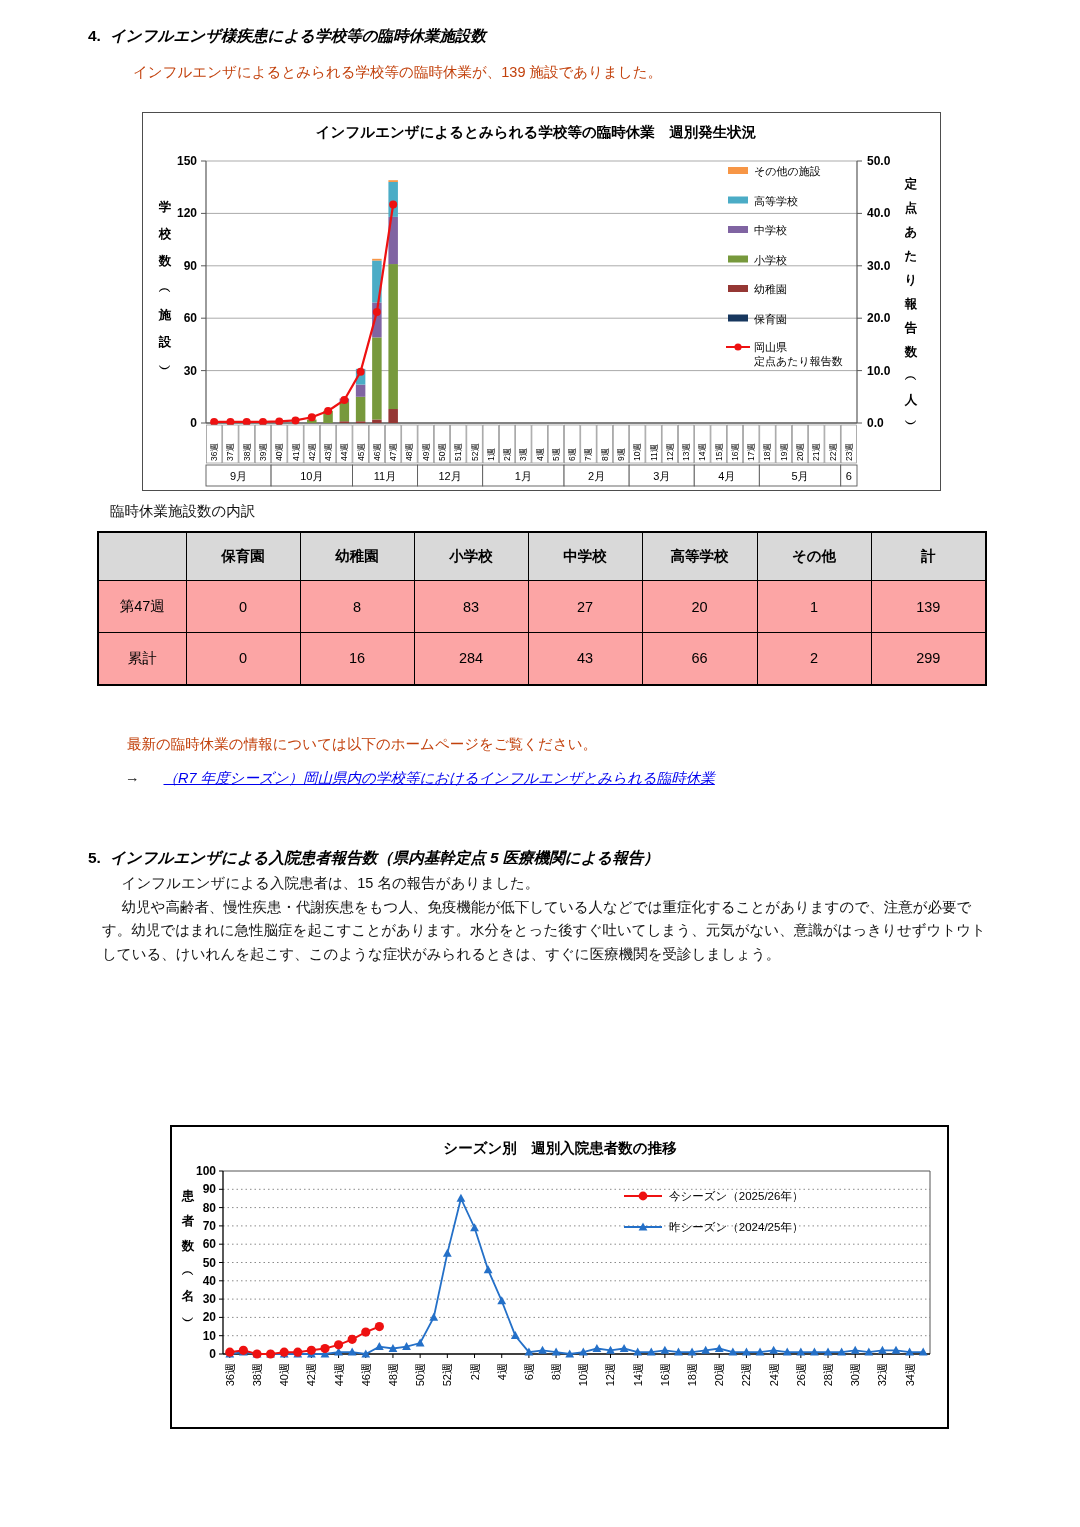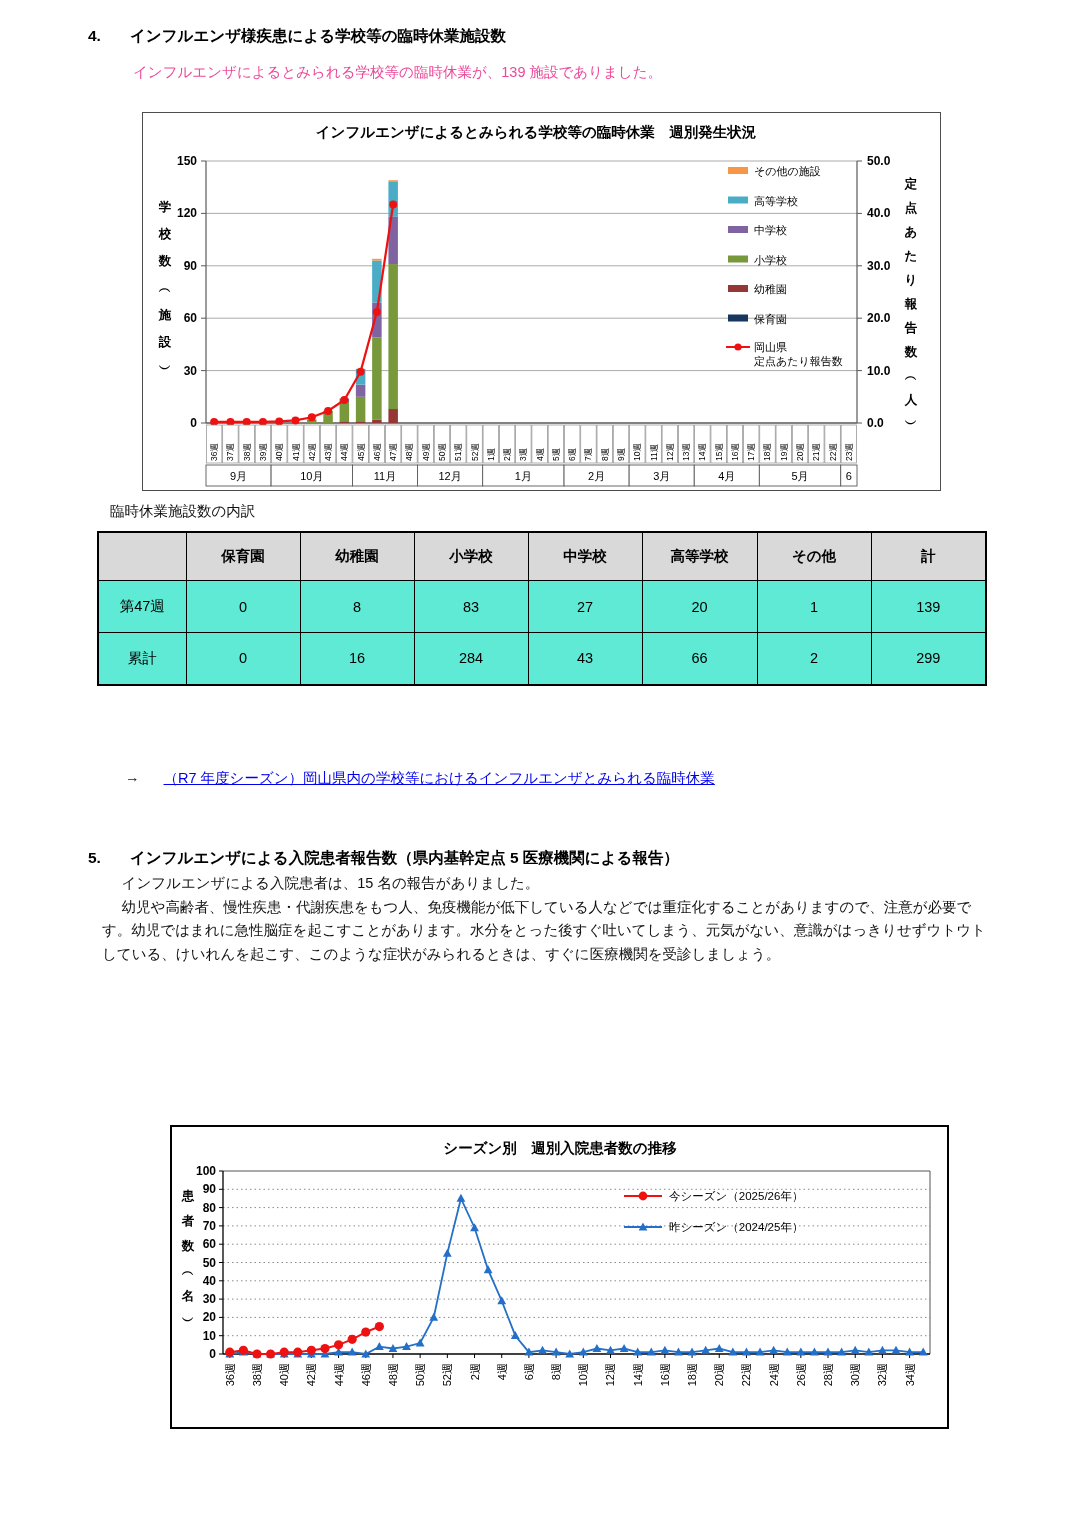--- a/index.html
+++ b/index.html
@@ -3,39 +3,39 @@
 <meta charset="utf-8">
 <style>
   html,body{margin:0;padding:0;background:#fff;}
   .page{
     position:relative;width:1080px;height:1527px;background:#ffffff;
     font-family:"Liberation Sans","DejaVu Sans",sans-serif;color:#1a1a1a;overflow:hidden;
   }
   .abs{position:absolute;}
   .sec-heading{display:flex;align-items:baseline;font-size:15.5px;font-weight:bold;color:#000;}
   .sec-heading .num{width:22px;}
-  .sec-heading .ttl{margin-left:20px;}
-  .lead{font-size:14.5px;color:#ec4899;}
+  .sec-heading .ttl{font-style:italic;}
+  .lead{font-size:14.5px;color:#c2410c;}
   .chart-frame{background:#fff;}
   #chart1-box{left:142px;top:112px;width:797px;height:377px;border:1px solid #4d4d4d;}
   #chart2-box{left:170px;top:1125px;width:775px;height:300px;border:2px solid #000;}
   #tbl-caption{left:110px;top:502px;font-size:14.5px;color:#111;}
   table.breakdown{
     position:absolute;left:97px;top:531px;width:888px;border-collapse:collapse;table-layout:fixed;
     font-size:14.5px;color:#000;
   }
-  table.breakdown th,table.breakdown td{border:1px solid #000;text-align:center;vertical-align:middle;background:#5eead4;}
+  table.breakdown th,table.breakdown td{border:1px solid #000;text-align:center;vertical-align:middle;background:#fca5a5;}
   table.breakdown thead th{background:#d9d9d9;font-weight:bold;height:45px;}
   table.breakdown tbody th{font-weight:normal;}
   table.breakdown tbody tr{height:52px;}
   table.breakdown{border:2px solid #000;}
   #note-line{left:127px;top:735px;font-size:14.5px;}
   #link-row{left:125px;top:769px;font-size:14.5px;display:flex;}
   #link-row .arrow{color:#222;}
-  #link-row a{margin-left:24px;color:#0000EE;text-decoration:underline;cursor:pointer;}
+  #link-row a{margin-left:24px;color:#0000EE;text-decoration:underline;cursor:pointer;font-style:italic;}
   #sec5-body{left:102px;top:872px;width:884px;font-size:14.5px;line-height:23.6px;color:#111;}
   #sec5-body p{margin:0;text-indent:1.35em;}
   svg{display:block;}
   svg text{font-family:"Liberation Sans","DejaVu Sans",sans-serif;fill:#000;}
   .ax-tick{font-size:12px;font-weight:bold;}
   .ax-tick2{font-size:12px;font-weight:bold;}
   .wk{font-size:8.5px;}
   .wk2{font-size:11px;}
   .mon{font-size:11px;}
   .lg{font-size:11px;}
@@ -299,20 +299,21 @@
         <td>16</td>
         <td>284</td>
         <td>43</td>
         <td>66</td>
         <td>2</td>
         <td>299</td>
       </tr>
     </tbody>
   </table>
 
+  <div class="abs lead" id="note-line">最新の臨時休業の情報については以下のホームページをご覧ください。</div>
 
   <div class="abs" id="link-row">
     <span class="arrow">→</span>
     <a>（R7 年度シーズン）岡山県内の学校等におけるインフルエンザとみられる臨時休業</a>
   </div>
 
   <div class="abs sec-heading" style="left:88px;top:848px;">
     <span class="num">5.</span>
     <span class="ttl">インフルエンザによる入院患者報告数（県内基幹定点 5 医療機関による報告）</span>
   </div>

